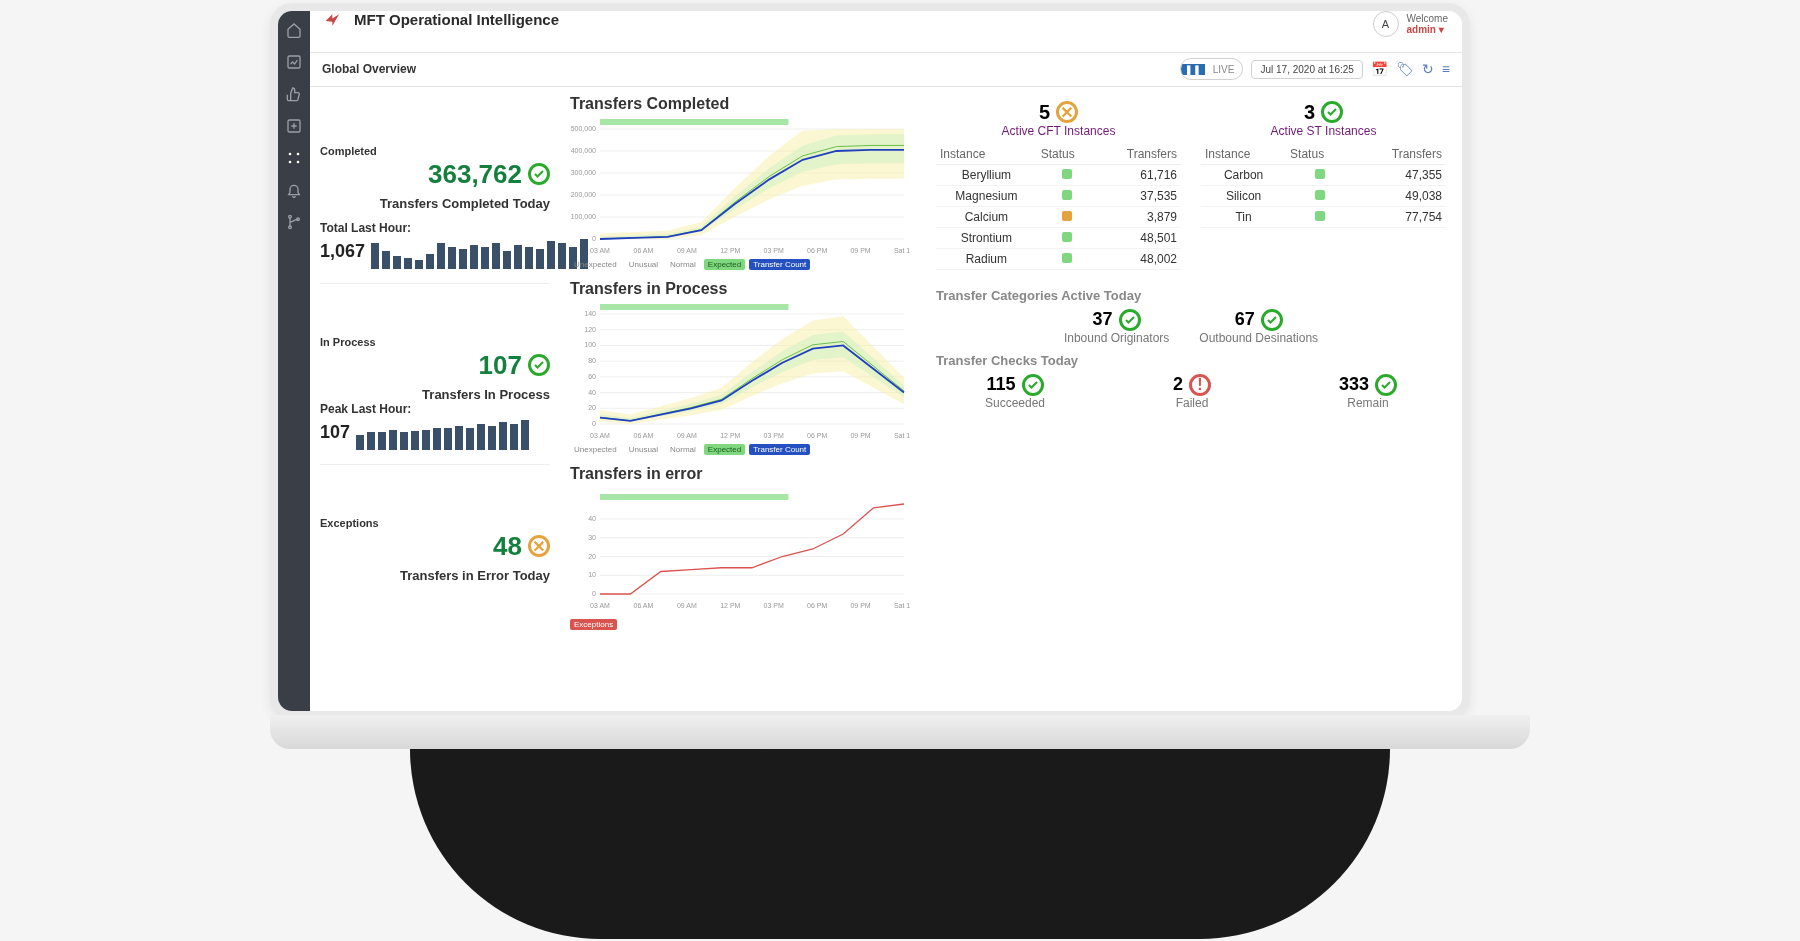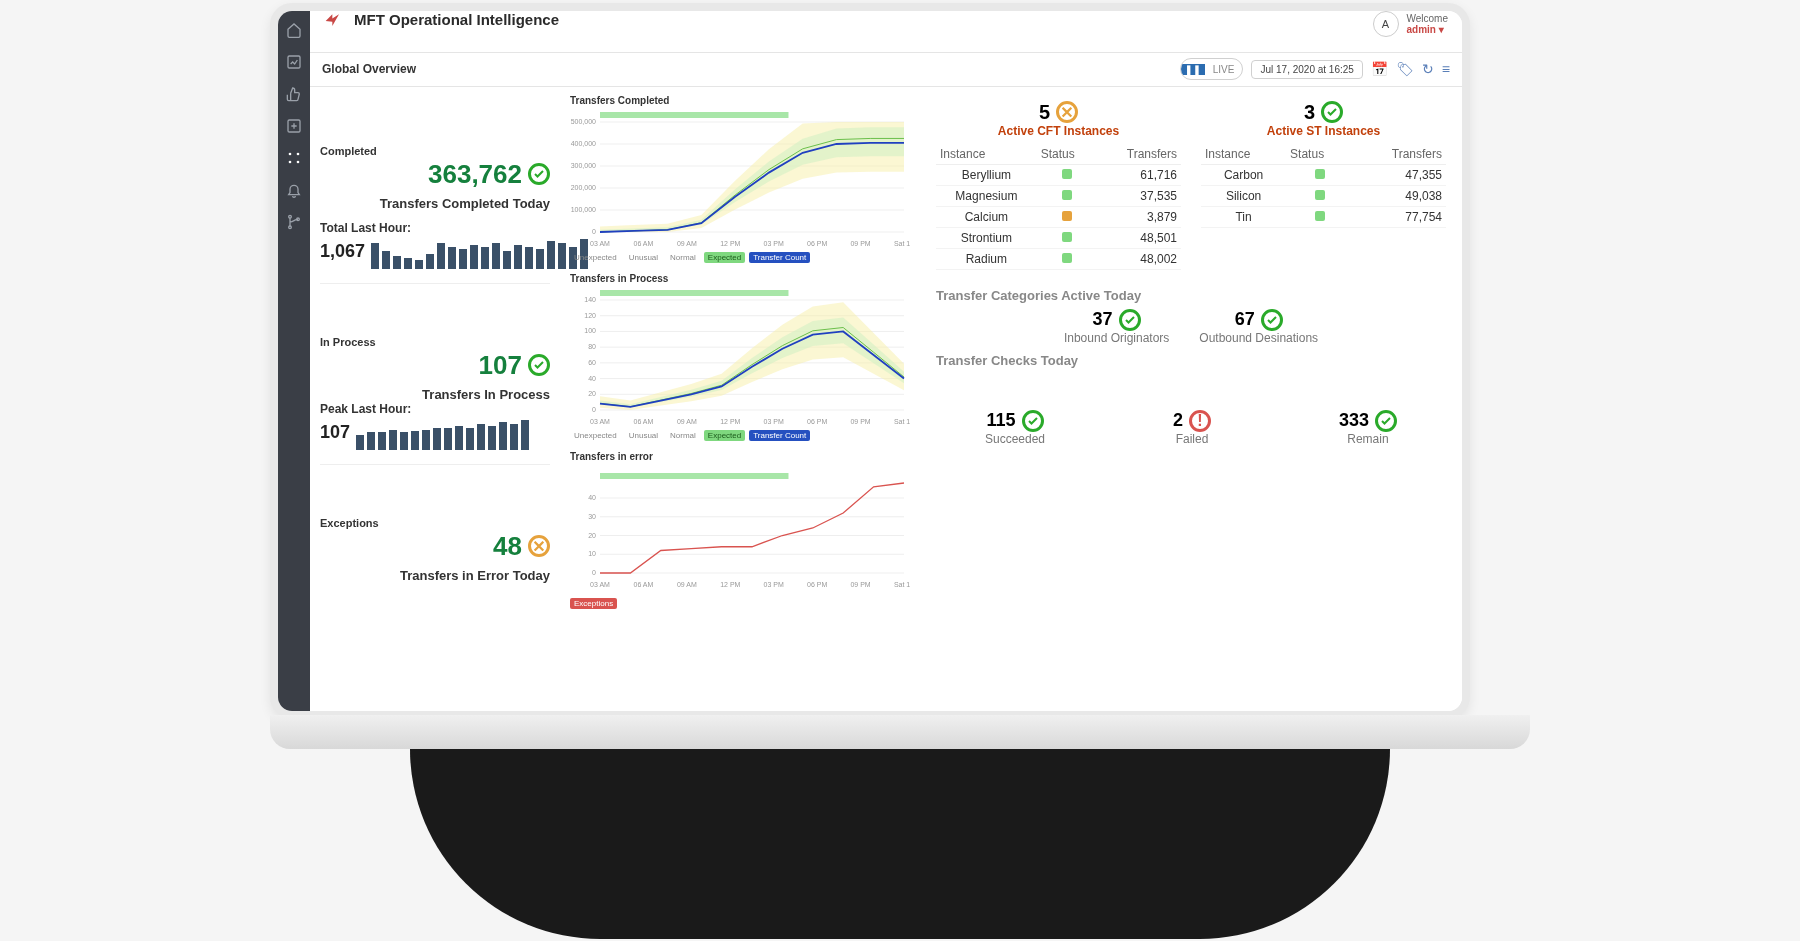--- a/index.html
+++ b/index.html
@@ -37,50 +37,50 @@
 .med-label { font-size:12px; font-weight:600; color:#333;}
 .med-row { display:flex; align-items:center; gap:6px;}
 .med-num { font-size:18px; font-weight:700; color:#222;}
 .ok-ico { width:22px; height:22px; border-radius:50%; border:3px solid #2aaa2a; display:inline-flex; align-items:center; justify-content:center; color:#2aaa2a; font-weight:700;}
 .ok-ico svg { width:12px; height:12px;}
 .warn-ico { width:22px; height:22px; border-radius:50%; border:3px solid #e6a23c; display:inline-flex; align-items:center; justify-content:center; color:#e6a23c; font-weight:700;}
 .fail-ico { width:22px; height:22px; border-radius:50%; border:3px solid #d9534f; display:inline-flex; align-items:center; justify-content:center; color:#d9534f; font-weight:700;}
 .mini-bars { display:flex; align-items:flex-end; gap:3px; height:30px; margin-top:4px; flex:1;}
 .mini-bars .b { width:8px; background:#3a5068;}
 .chart-box { border:none; padding:2px 0 8px;}
-.chart-title { font-size:10px; font-weight:700; color:#333; padding-bottom:4px;}
+.chart-title { font-size:16px; font-weight:700; color:#333; padding-bottom:4px;}
 .chart-svg { width:100%; height:130px; display:block;}
 .chart-svg.tall { height:140px;}
 .legend { display:flex; gap:4px; font-size:8px; margin-top:2px; flex-wrap:wrap;}
 .legend span { padding:1px 4px; border-radius:2px;}
 .lg-unex { color:#888;}
 .lg-unus { color:#888;}
 .lg-norm { color:#888;}
 .lg-exp { background:#7fd87f; color:#1a5a1a;}
 .lg-tc { background:#2550c0; color:#fff;}
 .lg-exc { background:#d9534f; color:#fff;}
 .right-top { display:flex; gap:20px; padding:4px 0 10px;}
 .inst-block { flex:1; text-align:center;}
 .inst-head { display:flex; align-items:center; justify-content:center; gap:6px;}
 .inst-num { font-size:20px; font-weight:700;}
-.inst-label { font-size:12px; color:#c2410c; font-weight:700;}
+.inst-label { font-size:12px; color:#701a75; font-weight:400;}
 .tbl { width:100%; font-size:12px; border-collapse:collapse; margin-top:6px;}
 .tbl th { text-align:left; color:#666; font-weight:400; border-bottom:1px solid #eee; padding:3px 4px;}
 .tbl td { padding:3px 4px; border-bottom:1px solid #f3f3f3; color:#333;margin-top:32px;}
 .tbl td.num { text-align:right;}
 .status-sq { display:inline-block; width:10px; height:10px; border-radius:2px;}
 .status-ok { background:#7fd87f;}
 .status-wn { background:#e6a23c;}
 .section-head { font-size:13px; font-weight:600; color:#888; padding:8px 0 6px;}
 .two-up { display:flex; gap:30px; justify-content:center;}
 .stat-block { text-align:center;}
 .stat-row { display:flex; align-items:center; justify-content:center; gap:6px;}
 .stat-num { font-size:18px; font-weight:700;}
 .stat-lab { font-size:12px; color:#777; font-weight:500;}
-.three-up { display:flex; gap:30px; justify-content:space-around;margin-top:36px;}
+.three-up { display:flex; gap:30px; justify-content:space-around;}
 .col1 .block { padding:0 0 14px; border-bottom:1px solid #eee; margin-bottom:6px;}
 .col1 .block:last-child { border-bottom:none;}
 .col3 { padding:10px 16px;}
 .greenband { fill:#d4f0c4; opacity:.6;}
 .yellowband { fill:#f8f0a8; opacity:.5;}
 .blueline { stroke:#2040c0; stroke-width:1.8; fill:none;}
 .greenline { stroke:#6abf4b; stroke-width:1; fill:none;}
 .redline { stroke:#d9534f; stroke-width:1.3; fill:none;}
 .axis { stroke:#ddd; stroke-width:.5;}
 .axis-txt { font-size:7px; fill:#999;}

